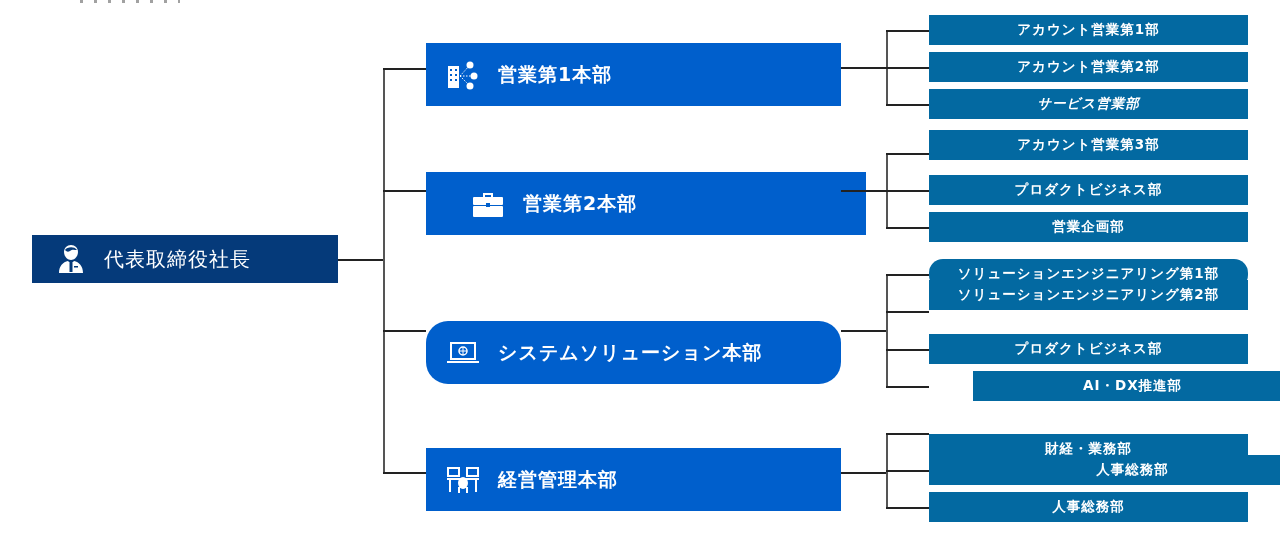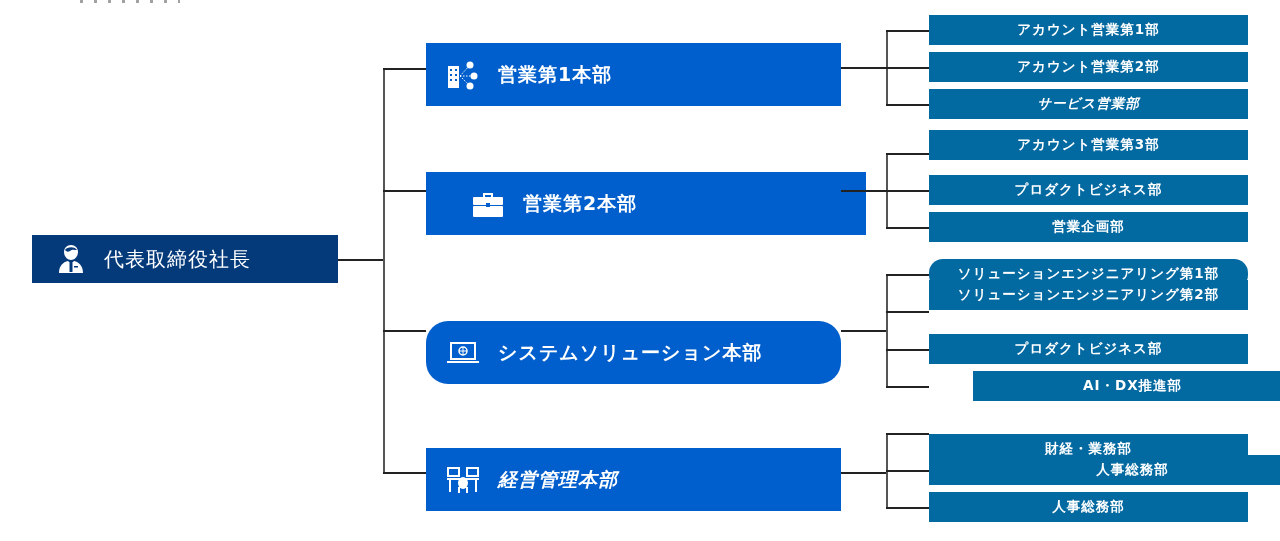--- a/index.html
+++ b/index.html
@@ -84,21 +84,21 @@
     <svg width="34" height="30" viewBox="0 0 34 30">
       <rect x="5" y="5" width="24" height="16" fill="none" stroke="#fff" stroke-width="2"></rect>
       <rect x="1" y="23" width="32" height="2" fill="#fff"></rect>
       <circle cx="17" cy="13" r="4" fill="none" stroke="#fff" stroke-width="1.5"></circle>
       <path d="M13 13h8 M17 9v8" stroke="#fff" stroke-width="1"></path>
     </svg>
   </span>
   <span class="label">システムソリューション本部</span>
 </div>
 
-<div class="div-box" style="top:448px;font-style:italic;">
+<div class="div-box" style="top:448px;">
   <span class="icon">
     <svg width="34" height="30" viewBox="0 0 34 30">
       <rect x="2" y="3" width="11" height="8" fill="none" stroke="#fff" stroke-width="2"></rect>
       <rect x="21" y="3" width="11" height="8" fill="none" stroke="#fff" stroke-width="2"></rect>
       <path d="M1 14h32" stroke="#fff" stroke-width="2"></path>
       <path d="M4 14v13 M30 14v13" stroke="#fff" stroke-width="2"></path>
       <ellipse cx="17" cy="18" rx="5" ry="6" fill="#fff"></ellipse>
       <path d="M13 22v6 M21 22v6" stroke="#fff" stroke-width="2"></path>
     </svg>
   </span>

